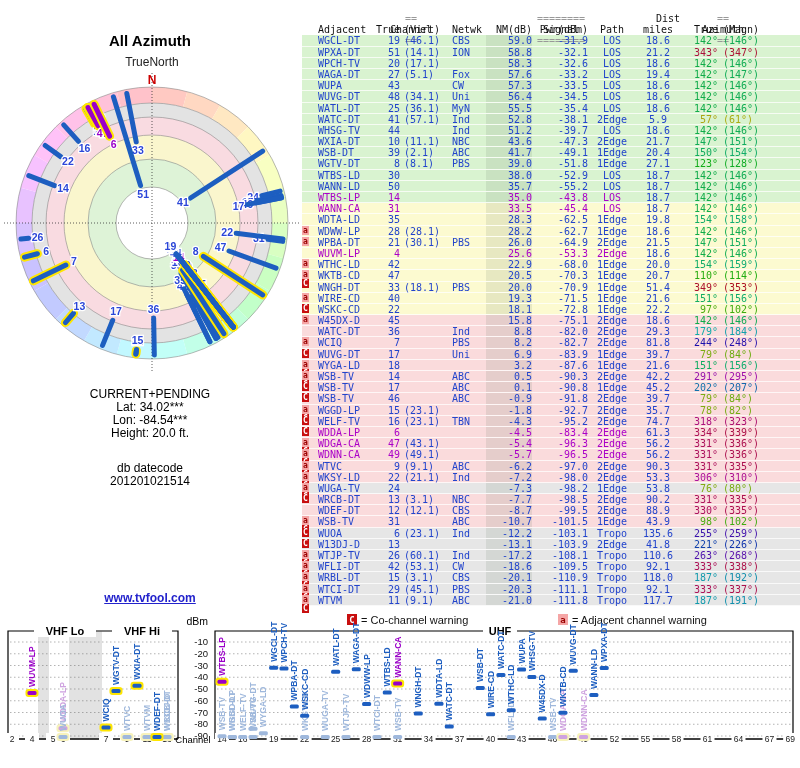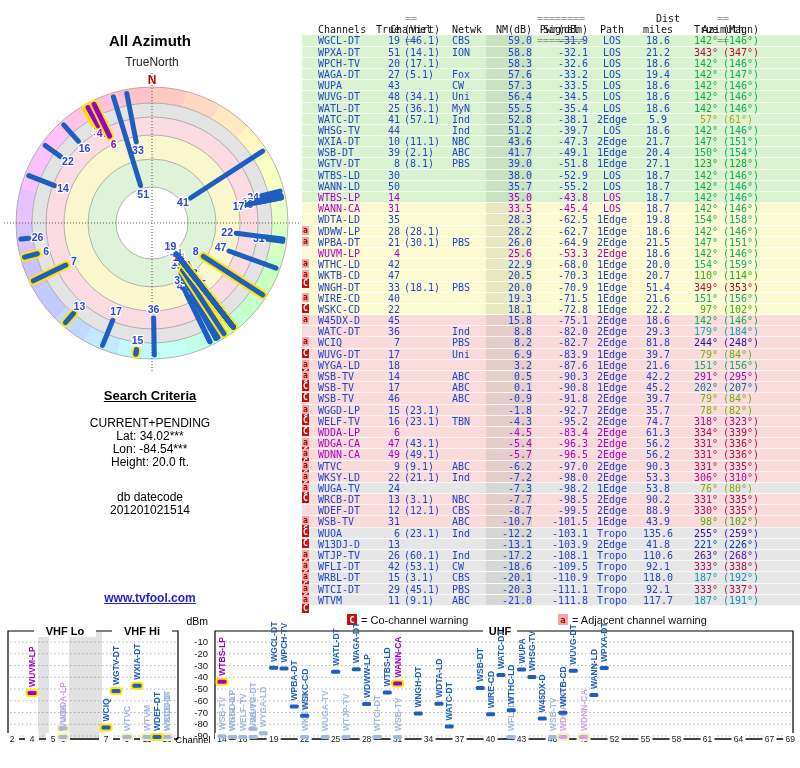--- a/index.html
+++ b/index.html
@@ -201,21 +201,20 @@
       <line x1="231.2673147429869" y1="277.0174194760873" x2="174.44914850813254" y2="204.29348304723015" stroke="#1d5ec0" stroke-width="5" stroke-linecap="round"></line>
       <text x="168.9081952302016" y="200.70138626476964" text-anchor="middle" font-size="10.5" font-weight="bold" fill="#2b46d8" stroke="#fff" stroke-width="2.5" paint-order="stroke" font-family="&quot;Liberation Sans&quot;,sans-serif">20</text>
       <line x1="111.40693497659882" y1="46.767772212879294" x2="138.55306301669543" y2="135.55875619453522" stroke="#1d5ec0" stroke-width="5" stroke-linecap="round"></line>
       <text x="141.18440835920006" y="147.66549899820254" text-anchor="middle" font-size="10.5" font-weight="bold" fill="#2b46d8" stroke="#fff" stroke-width="2.5" paint-order="stroke" font-family="&quot;Liberation Sans&quot;,sans-serif">51</text>
       <line x1="231.2673147429869" y1="277.0174194760873" x2="173.96646991147722" y2="203.67568261640247" stroke="#1d5ec0" stroke-width="5" stroke-linecap="round"></line>
       <text x="168.4255166335463" y="200.08358583394198" text-anchor="middle" font-size="10.5" font-weight="bold" fill="#2b46d8" stroke="#fff" stroke-width="2.5" paint-order="stroke" font-family="&quot;Liberation Sans&quot;,sans-serif">19</text>
     </svg>
 </div>
 
 <div id="criteria">
-  <div class="head">Search Criteria</div>
   <div class="ln">CURRENT+PENDING</div>
   <div class="ln">Lat: 34.02***</div>
   <div class="ln">Lon: -84.54***</div>
   <div class="ln">Height: 20.0 ft.</div>
   <div class="gap"></div>
   <div class="ln">db datecode</div>
   <div class="ln">201201021514</div>
 </div>
 <div id="site-link">
   <a href="#">www.tvfool.com</a>
@@ -225,21 +224,21 @@
   <div class="trow hdr">
     <span class="g1"></span>
     <span class="g2"><span class="hg">==</span><span class="hb">Channel</span><span class="hg">==</span></span>
     <span class="g3"></span>
     <span class="g4"><span class="hg">========</span><span class="hb">Signal</span><span class="hg">========</span></span>
     <span class="g5 hb">Dist</span>
     <span class="g6"><span class="hg">==</span><span class="hb">Azimuth</span><span class="hg">==</span></span>
   </div>
   <div class="trow hdr hb">
     <span class="cw"></span>
-    <span class="cc">Channels</span>
+    <span class="cc">Adjacent</span>
     <span class="cr">True</span>
     <span class="cv">(Virt)</span>
     <span class="cn">Netwk</span>
     <span class="cnm">NM(dB)</span>
     <span class="cpw">Pwr(dBm)</span>
     <span class="cp">Path</span>
     <span class="cd">miles</span>
     <span class="ct">True</span>
     <span class="cm">(Magn)</span>
   </div>

